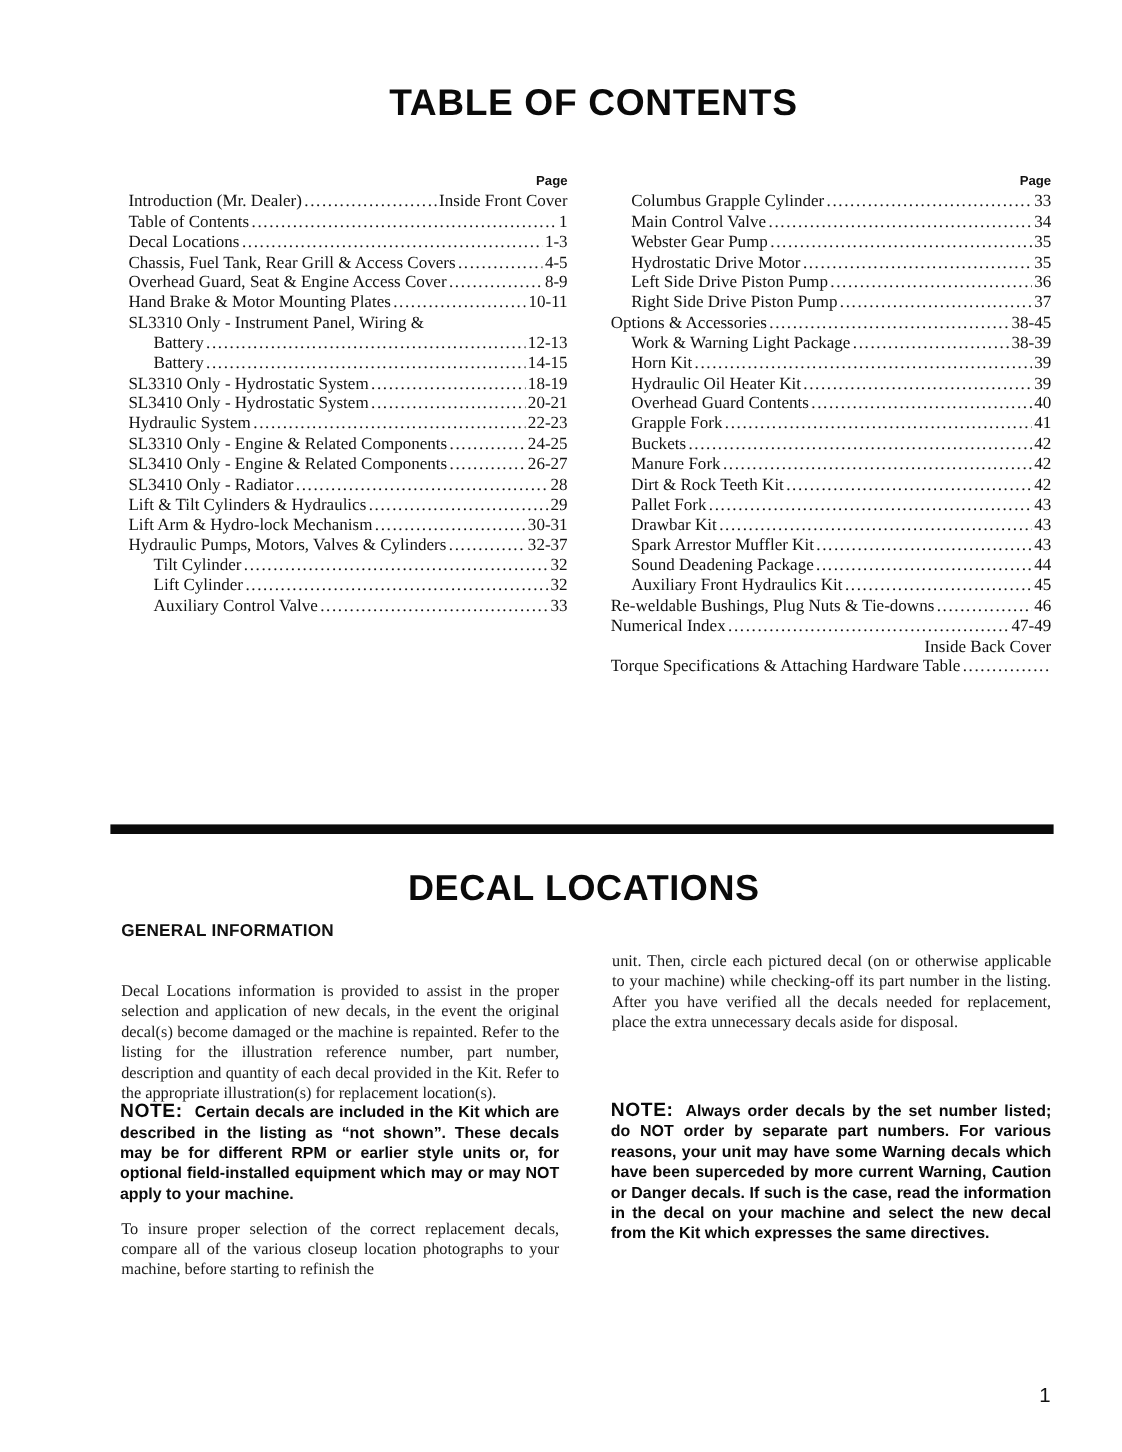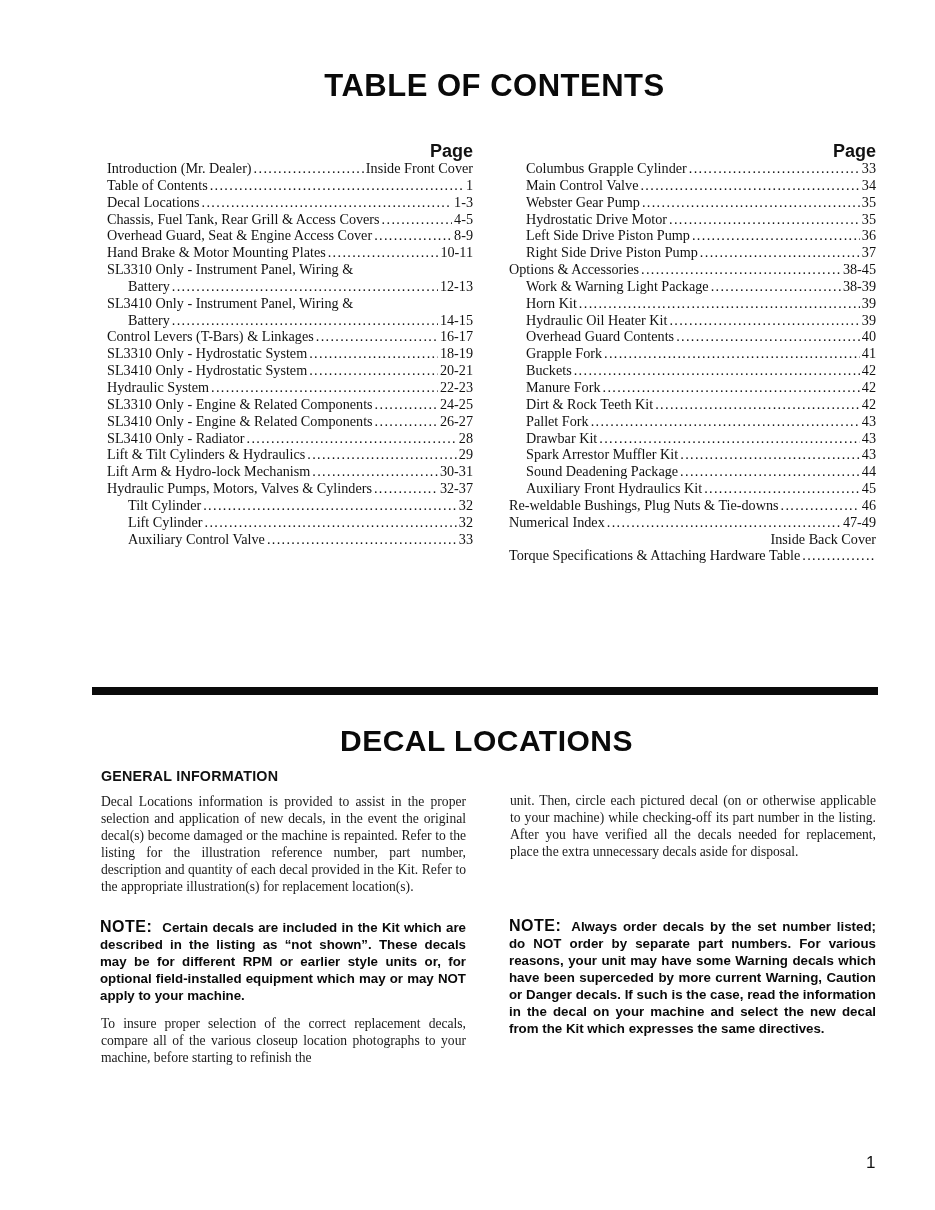--- a/index.html
+++ b/index.html
@@ -2,34 +2,34 @@
 <html><head>
   <meta charset="utf-8">
   <style>
     html, body { margin: 0; padding: 0; background: #ffffff; }
     body { width: 935px; height: 1210px; position: relative; overflow: hidden; color: #111; }
     .title { position: absolute; left: 0; width: 935px; text-align: center; font-family: "Liberation Sans", sans-serif; font-weight: bold; letter-spacing: 0.5px; color: #0a0a0a; }
     #toc-title { top: 68px; font-size: 31px; padding-left: 54px; box-sizing: border-box; }
     .toc-col { position: absolute; top: 143px; font-family: "Liberation Serif", serif; font-size: 14.2px; line-height: 16.85px; }
     #toc-left { left: 107px; width: 366px; }
     #toc-right { left: 509px; width: 367px; }
-    .page-head { text-align: right; font-family: "Liberation Sans", sans-serif; font-weight: bold; font-size: 18px; line-height: 17px; margin-bottom: 0px; }
+    .page-head { text-align: right; font-family: "Liberation Sans", sans-serif; font-weight: bold; font-size: 11px; line-height: 17px; margin-bottom: 0px; }
     .toc-row { display: flex; align-items: baseline; white-space: nowrap; overflow: hidden; }
     .toc-row .lbl { flex: 0 0 auto; }
     .toc-row .dots { flex: 1 1 auto; overflow: hidden; white-space: nowrap; letter-spacing: 2.6px; margin: 0 2px; }
     .toc-row .dots::before { content: ". . . . . . . . . . . . . . . . . . . . . . . . . . . . . . . . . . . . . . . . . . . . . . . . . . . . . . . . . . . . . . . . . . . . . . . . . . . ."; letter-spacing: -1.1px; }
     .toc-row .pg { flex: 0 0 auto; text-align: right; }
     .toc-row.sub { padding-left: 17px; align-items: center; }
     .toc-row.sub2 { padding-left: 21px; }
     .toc-row.right-only { justify-content: flex-end; }
     #rule { position: absolute; left: 92px; top: 687px; width: 786px; height: 8px; background: #0a0a0a; }
     #decal-title { top: 724px; font-size: 30px; padding-left: 38px; box-sizing: border-box; }
     #gen-info { position: absolute; left: 101px; top: 768px; font-family: "Liberation Sans", sans-serif; font-weight: bold; font-size: 14.3px; letter-spacing: 0.2px; }
     .para { position: absolute; font-family: "Liberation Serif", serif; font-size: 13.6px; line-height: 17px; text-align: justify; color: #1a1a1a; }
-    #para-left-1 { left: 101px; top: 793px; width: 365px; }
+    #para-left-1 { left: 101px; top: 817px; width: 365px; }
     #para-left-2 { left: 101px; top: 1015px; width: 365px; }
     #para-right-1 { left: 510px; top: 792px; width: 366px; }
     .note { position: absolute; font-family: "Liberation Sans", sans-serif; font-weight: bold; font-size: 13.3px; line-height: 17px; text-align: justify; color: #0a0a0a; }
     .note .note-label { font-size: 16px; font-weight: bold; letter-spacing: 0.5px; margin-right: 10px; }
     #note-left { left: 100px; top: 918px; width: 366px; }
     #note-right { left: 509px; top: 917px; width: 367px; }
     #page-num { position: absolute; left: 866px; top: 1153px; font-family: "Liberation Sans", sans-serif; font-size: 17px; font-weight: normal; color: #111; }
   </style>
 </head>
 <body>
@@ -71,33 +71,24 @@
       </div>
       <div class="toc-row nodots">
         <span class="lbl">SL3310 Only - Instrument Panel, Wiring &amp;</span>
         <span class="pg"></span>
       </div>
       <div class="toc-row sub2">
         <span class="lbl">Battery</span>
         <span class="dots"></span>
         <span class="pg">12-13</span>
       </div>
-      <div class="toc-row nodots">
-        <span class="lbl">SL3410 Only - Instrument Panel, Wiring &amp;</span>
-        <span class="pg"></span>
-      </div>
       <div class="toc-row sub2">
         <span class="lbl">Battery</span>
         <span class="dots"></span>
         <span class="pg">14-15</span>
-      </div>
-      <div class="toc-row">
-        <span class="lbl">Control Levers (T-Bars) &amp; Linkages</span>
-        <span class="dots"></span>
-        <span class="pg">16-17</span>
       </div>
       <div class="toc-row">
         <span class="lbl">SL3310 Only - Hydrostatic System</span>
         <span class="dots"></span>
         <span class="pg">18-19</span>
       </div>
       <div class="toc-row">
         <span class="lbl">SL3410 Only - Hydrostatic System</span>
         <span class="dots"></span>
         <span class="pg">20-21</span>

